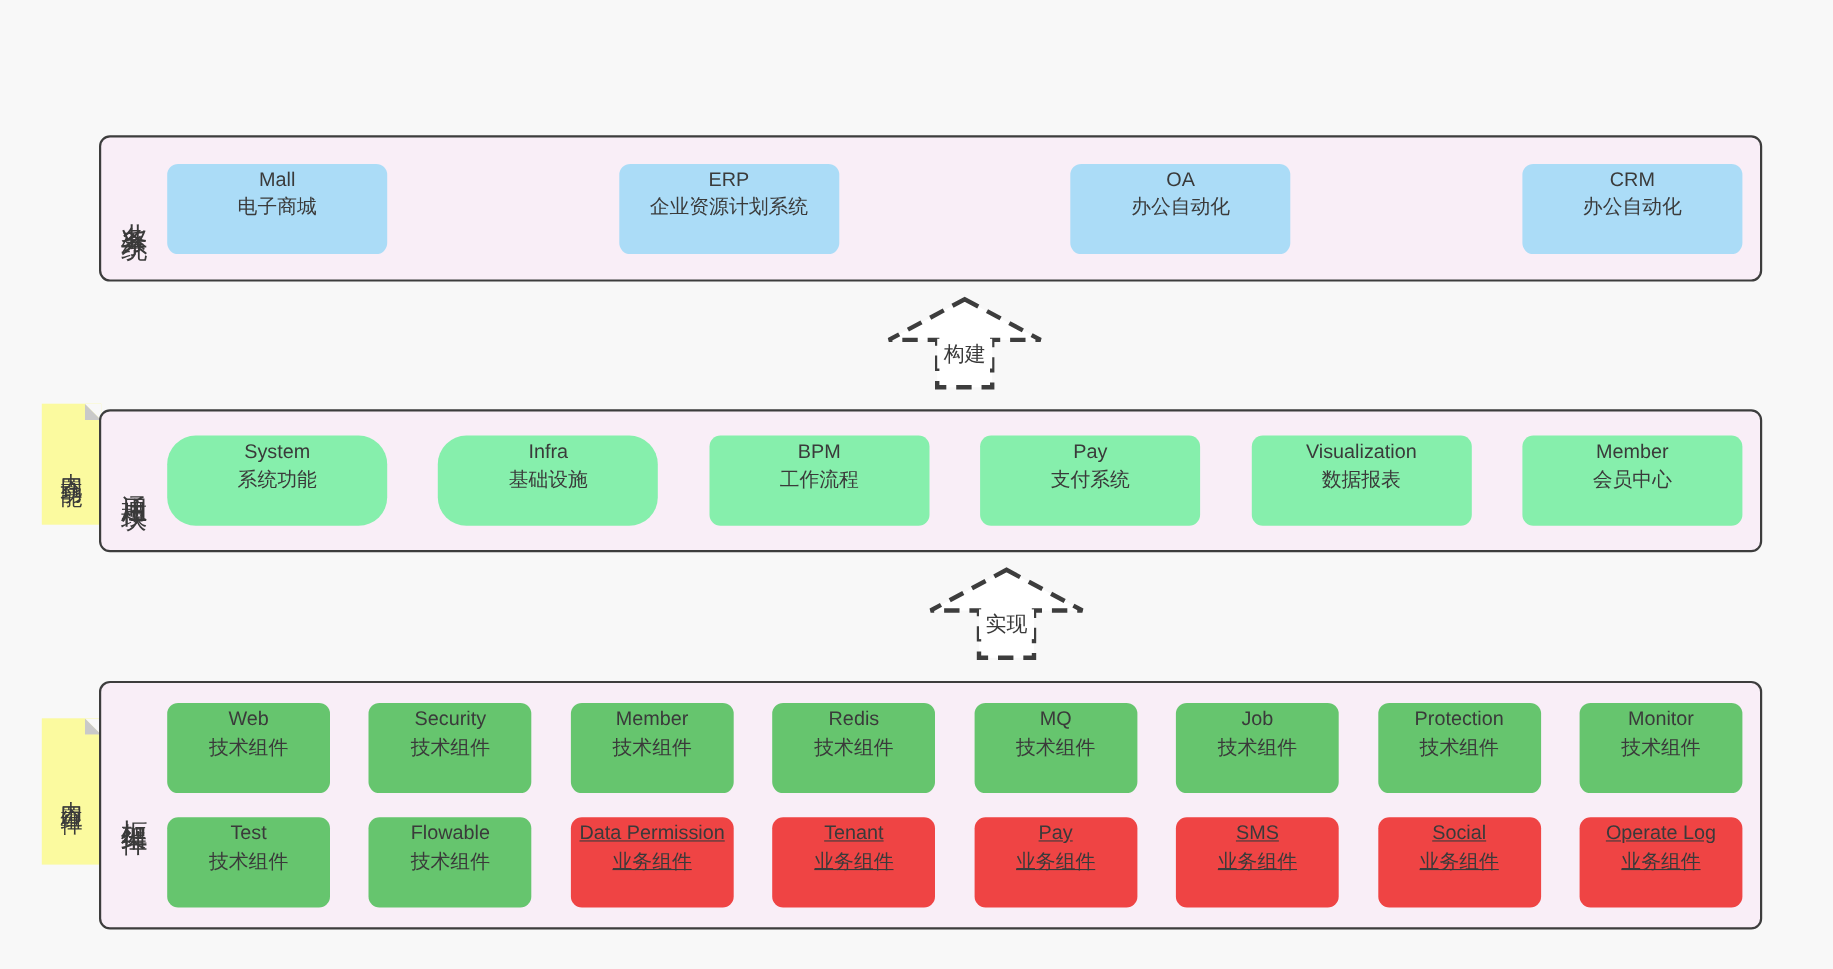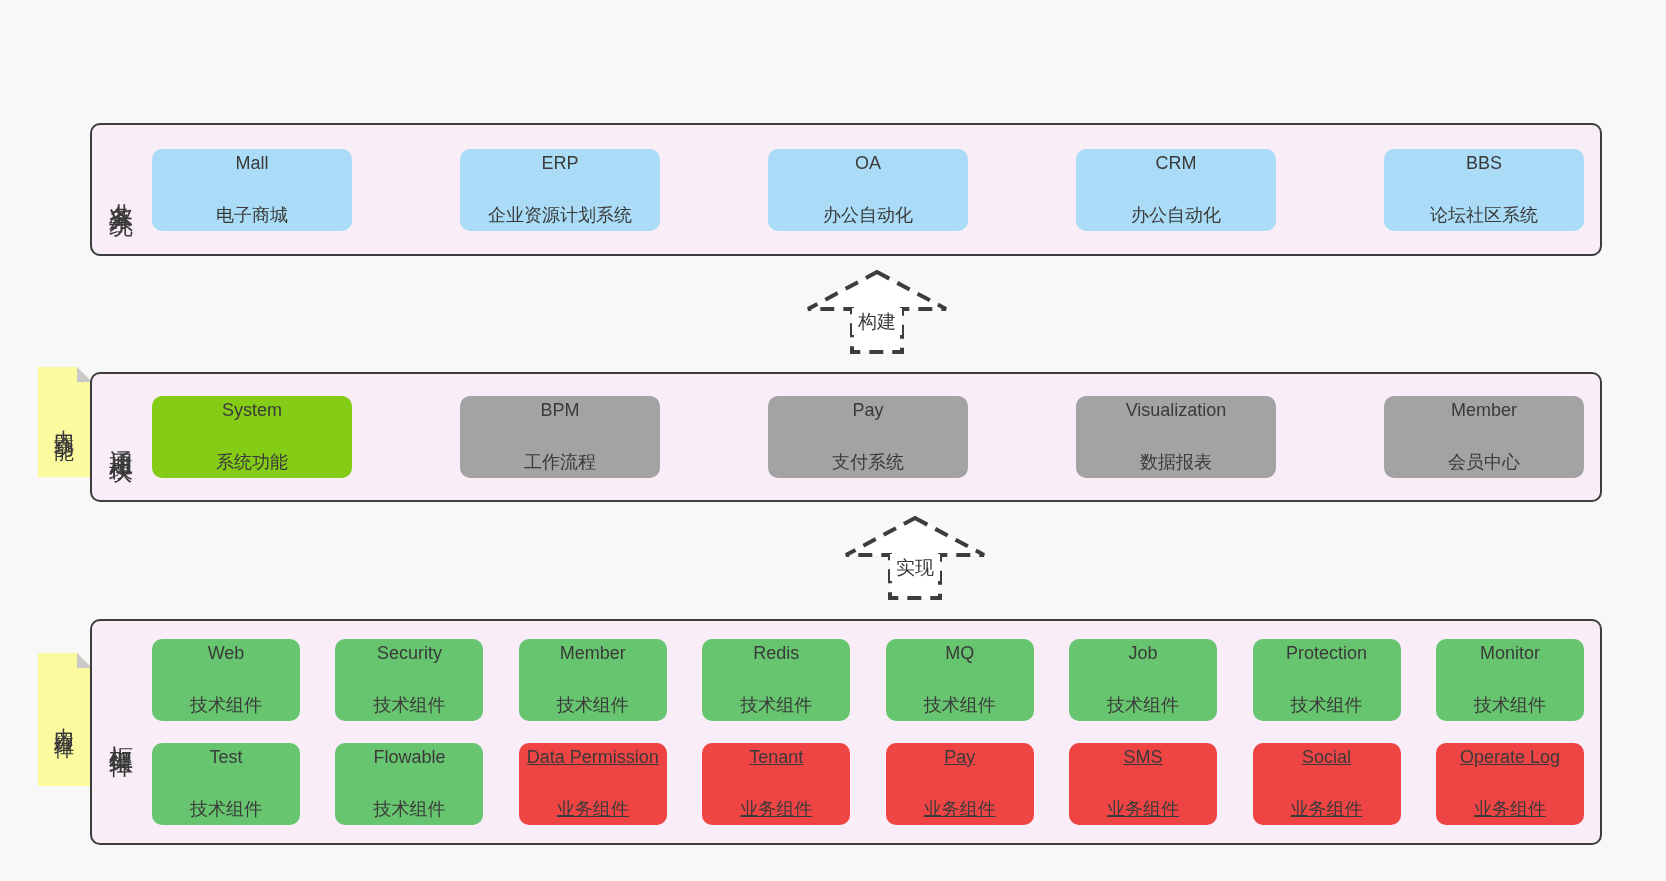--- a/index.html
+++ b/index.html
@@ -39,29 +39,29 @@
     margin-right:16px;margin-left:2px;
   }
   .rows-col{
     flex:1;display:flex;flex-direction:column;justify-content:center;
     gap:22px;margin-right:16px;margin-left:2px;
   }
   .rows-col .row{flex:none;margin:0;}
 
   .box{
     height:82px;border-radius:10px;
-    display:flex;flex-direction:column;align-items:center;justify-content:space-between;
+    display:flex;flex-direction:column;align-items:center;justify-content:flex-start;
     text-align:center;font-size:18px;line-height:1.42;
     padding:2px 6px;box-sizing:border-box;
   }
   .box6{width:200px;}
   .box8{width:148px;}
   .blue{background:#abdcf7;}
-  .red{background:#84cc16;}
-  .pink{background:#a3a3a3;gap:12px;}
+  .red{background:#86efac;border-radius:26px;}
+  .pink{background:#86efac;}
   .green{background:#66c56e;}
   .lgreen{background:#ef4444;text-decoration:underline;}
 
   
   .sticky{
     position:absolute;left:38px;width:54px;
     background:#fbfa9f;
     display:flex;align-items:center;justify-content:center;
     z-index:1;
   }
@@ -108,24 +108,20 @@
         <span>企业资源计划系统</span>
       </div>
       <div class="box box6 blue">
         <span>OA</span>
         <span>办公自动化</span>
       </div>
       <div class="box box6 blue">
         <span>CRM</span>
         <span>办公自动化</span>
       </div>
-      <div class="box box6 blue">
-        <span>BBS</span>
-        <span>论坛社区系统</span>
-      </div>
     </div>
   </section>
 
   <div class="arrow arrow1">
     <svg width="146" height="88" viewBox="0 0 146 88">
       <polygon points="73,4 142,41 98,41 98,84 48,84 48,41 4,41" fill="#ffffff" stroke="#3d3d3d" stroke-width="4" stroke-dasharray="14 9" stroke-linejoin="miter"></polygon>
       <rect x="48" y="40" width="50" height="27" fill="#ffffff"></rect>
       <text x="73" y="60" text-anchor="middle">构建</text>
     </svg>
   </div>
@@ -136,20 +132,24 @@
     <span class="sticky-text">内置功能</span>
   </div>
 
   <section class="layer layer2">
     <div class="layer-label">通用模块</div>
     <div class="row">
       <div class="box box6 red">
         <span>System</span>
         <span>系统功能</span>
       </div>
+      <div class="box box6 red">
+        <span>Infra</span>
+        <span>基础设施</span>
+      </div>
       <div class="box box6 pink">
         <span>BPM</span>
         <span>工作流程</span>
       </div>
       <div class="box box6 pink">
         <span>Pay</span>
         <span>支付系统</span>
       </div>
       <div class="box box6 pink">
         <span>Visualization</span>

